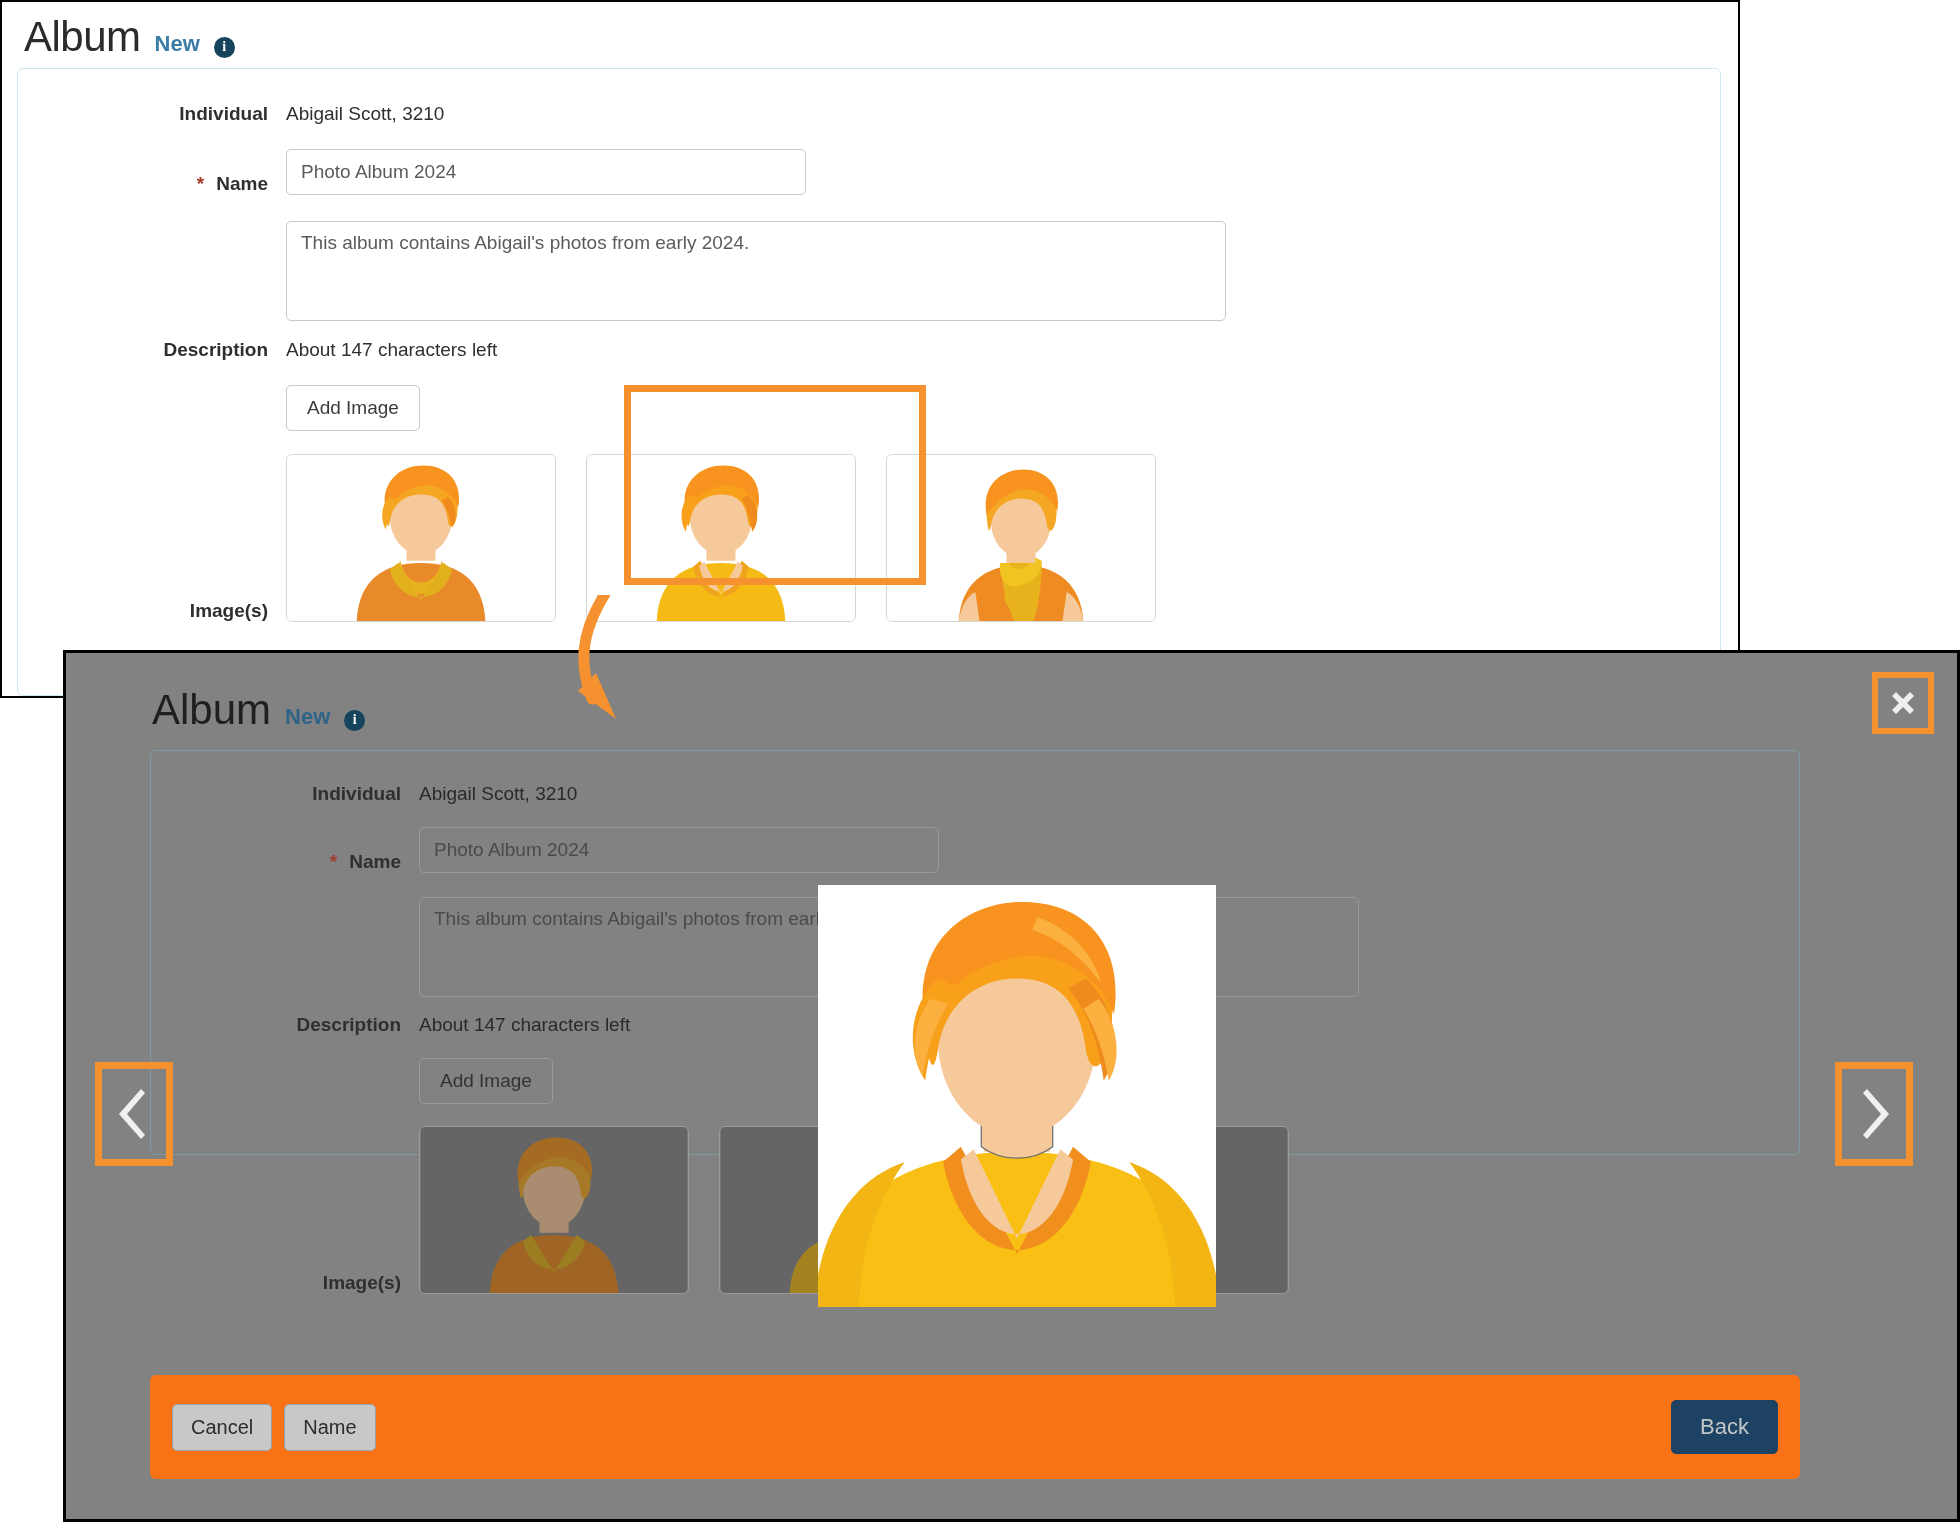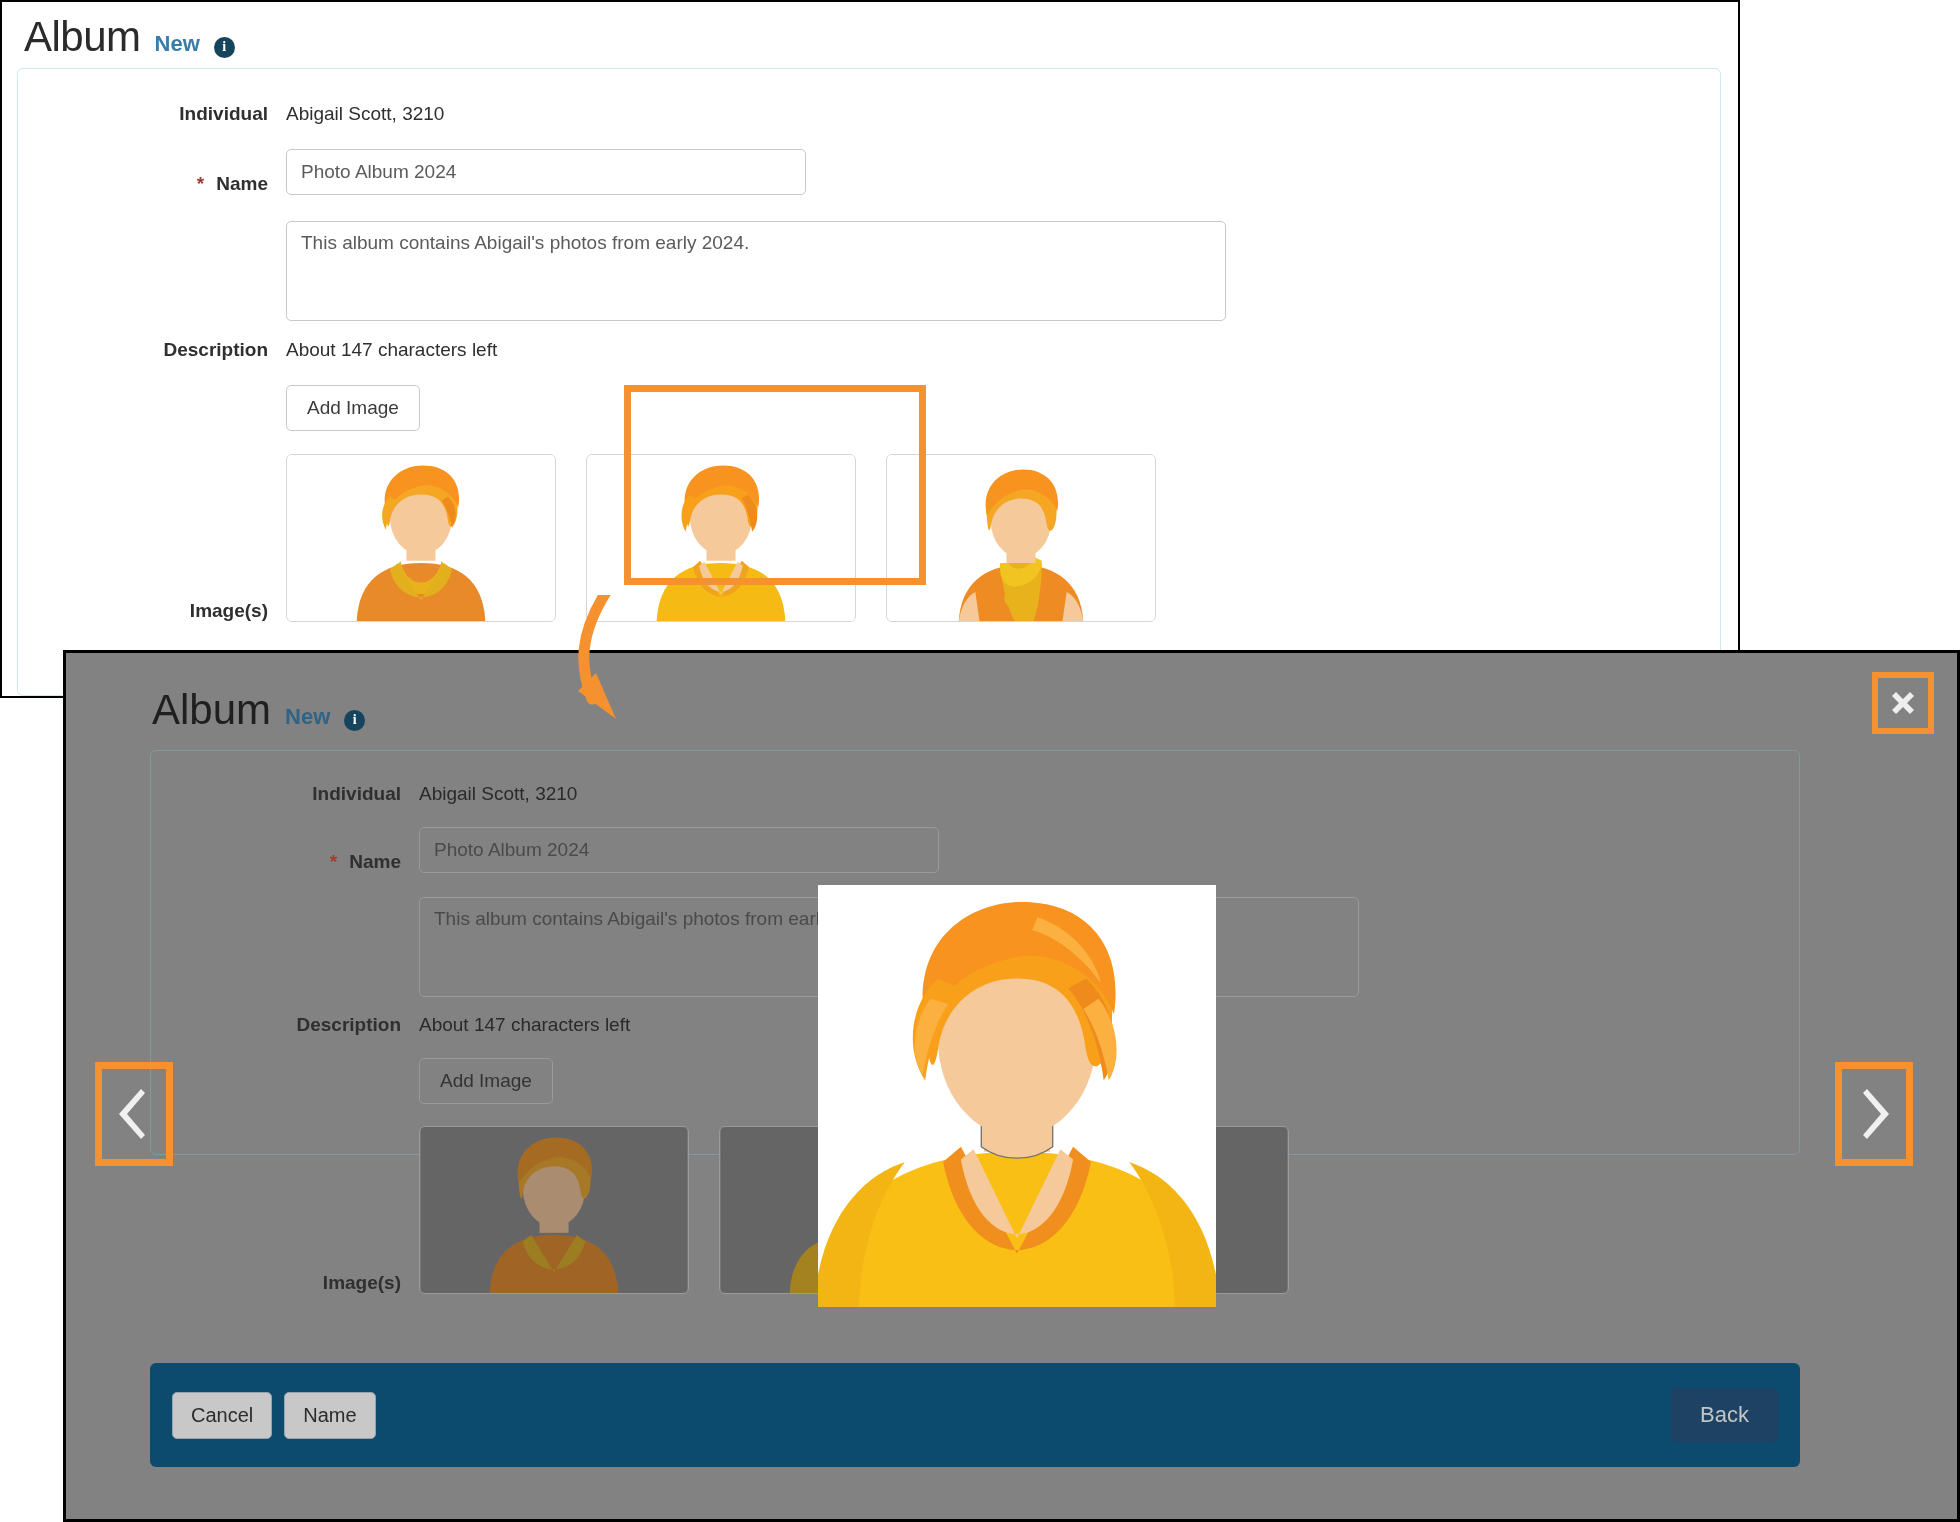--- a/index.html
+++ b/index.html
@@ -230,24 +230,24 @@
     box-sizing: border-box;
     overflow: hidden;
     position: relative;
   }
   .m-thumb svg { display:block; width:100%; height:100%; }
   .dim { filter: brightness(0.78) saturate(0.85); }
 
   .footer-bar {
     position: absolute;
     left: 84px;
-    bottom: 52px;
+    bottom: 40px;
     width: 1650px;
     height: 104px;
-    background: #0c4a6e;
+    background: #f97316;
     border-radius: 6px;
     display: flex;
     align-items: center;
     padding: 0 22px;
     box-sizing: border-box;
   }
   .foot-btn {
     font-family: "Liberation Sans", sans-serif;
     font-size: 20px;
     color: #2c2c2c;

